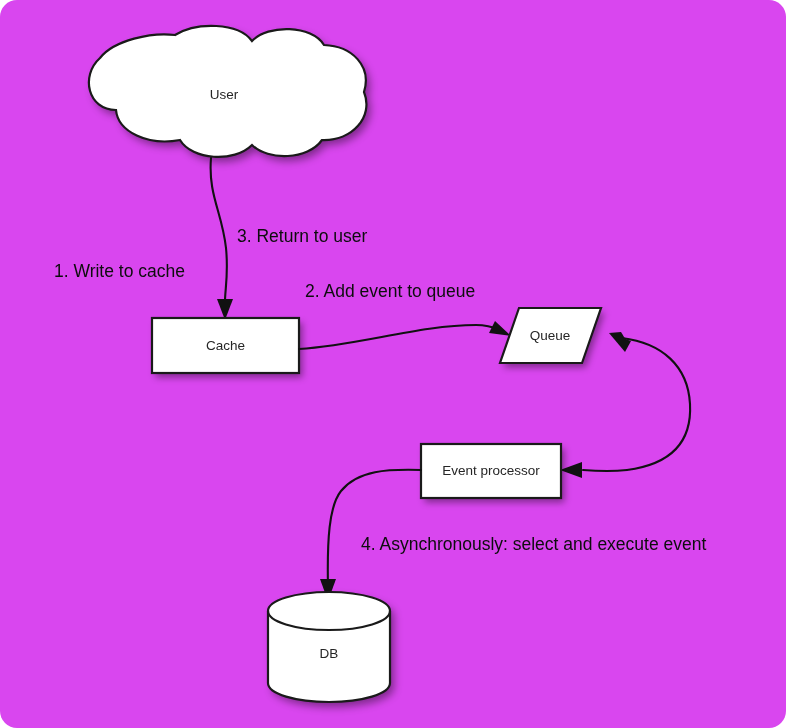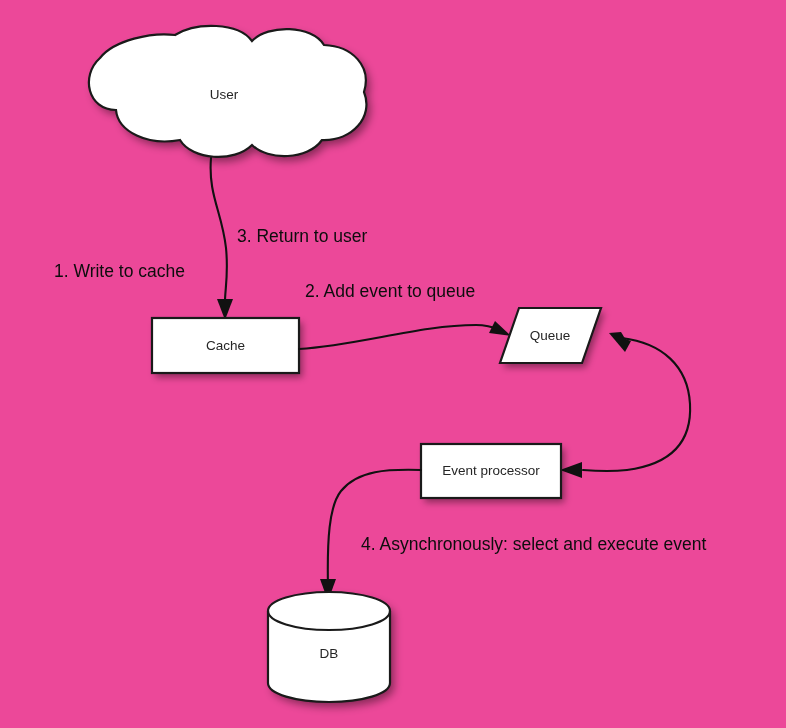--- a/index.html
+++ b/index.html
@@ -9,22 +9,23 @@
     background: #ffffff;
   }
   body {
     font-family: "Liberation Sans", sans-serif;
     -webkit-font-smoothing: antialiased;
   }
   #canvas {
     position: relative;
     width: 786px;
     height: 728px;
-    background: #ec4899;
+    background: #d946ef;
     overflow: hidden;
+    border-radius: 17px;
   }
   #diagram-svg {
     position: absolute;
     left: 0;
     top: 0;
     width: 786px;
     height: 728px;
   }
   .shape-fill {
     fill: #ffffff;

